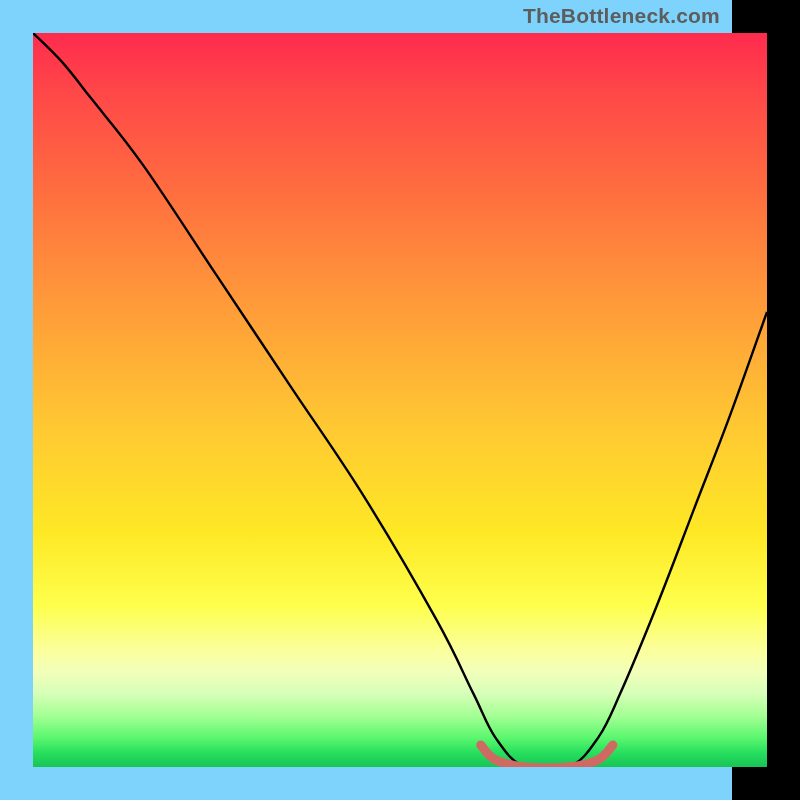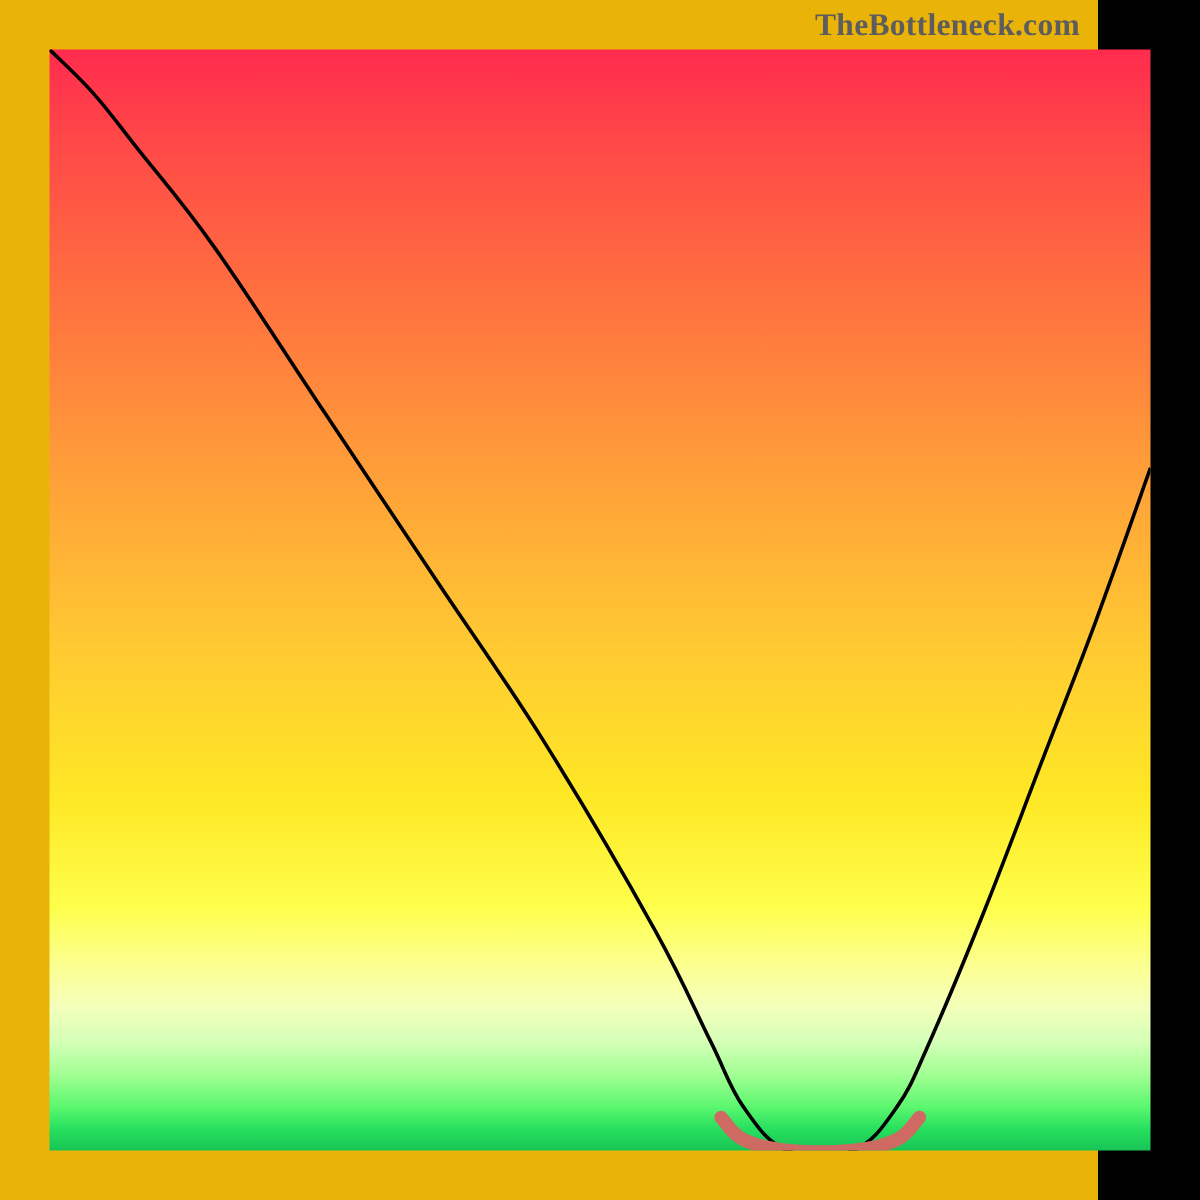--- a/index.html
+++ b/index.html
@@ -10,22 +10,21 @@
     background: #000;
     overflow: hidden;
     font-family: Arial, Helvetica, sans-serif;
   }
   .frame {
     position: absolute;
     left: 0;
     top: 0;
     width: 732px;
     height: 800px;
-    background: #eab308;
-    font-family: Liberation Serif, serif;
+    background: #7dd3fc;
   }
   .plot {
     position: absolute;
     left: 33px;
     top: 33px;
     width: 734px;
     height: 734px;
     background: linear-gradient(to bottom,
       #ff2b4e 0%,
       #ff4748 8%,

